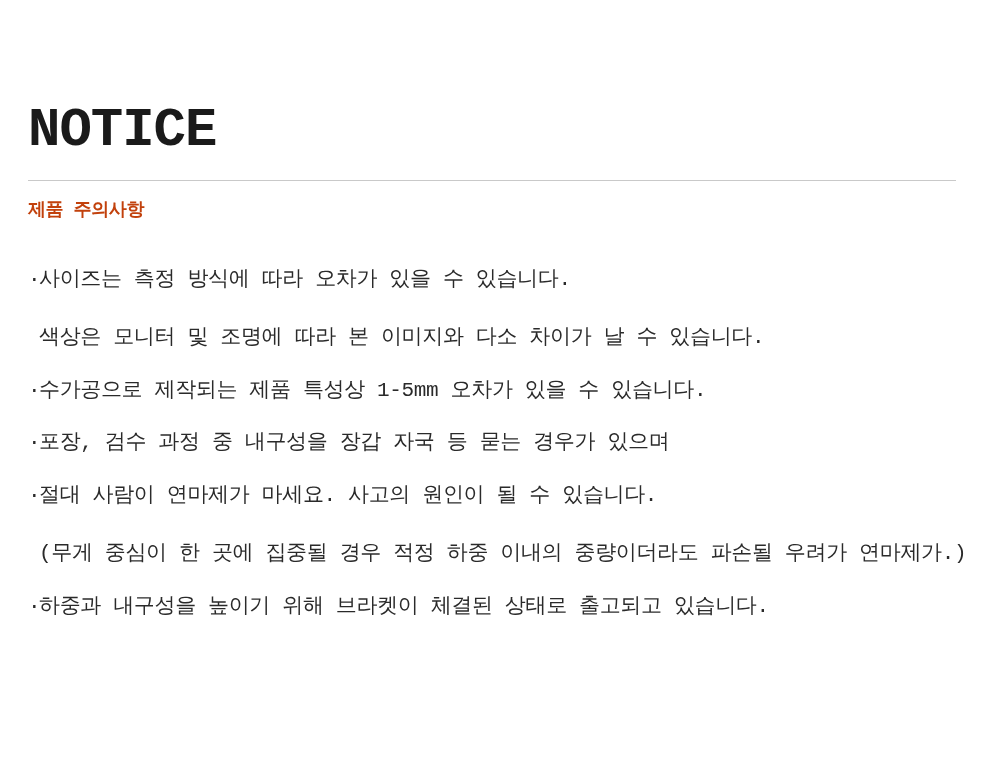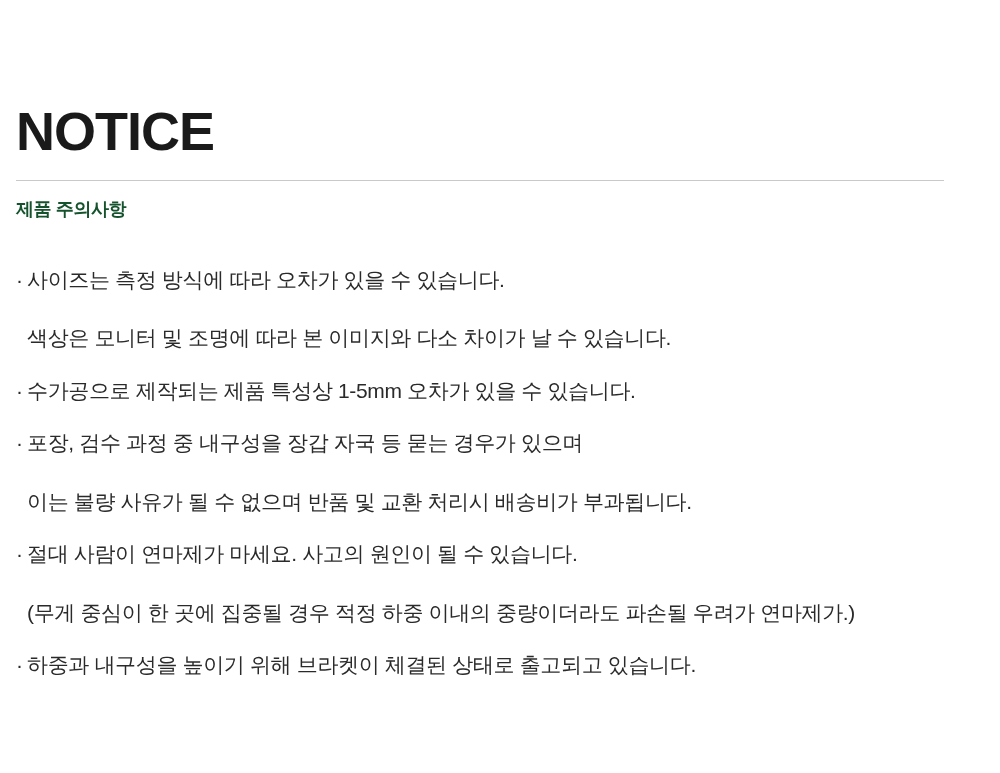--- a/index.html
+++ b/index.html
@@ -12,42 +12,43 @@
     height: 773px;
     font-family: "Liberation Sans", "DejaVu Sans", sans-serif;
     color: #231f20;
     overflow: hidden;
   }
   .page {
     position: relative;
     width: 1000px;
     height: 773px;
     box-sizing: border-box;
-    padding: 0 16px;
+    padding: 0 28px;
+    font-family: Liberation Mono, monospace;
   }
   .notice-title {
     margin: 0;
     padding-top: 104px;
     font-size: 54px;
     line-height: 1.0;
     font-weight: 700;
     letter-spacing: -1px;
     color: #1a1a1a;
   }
   .title-rule {
     margin-top: 22px;
     border-top: 1px solid #c9c9c9;
     width: 928px;
   }
   .subtitle {
     margin: 0;
     padding-top: 16px;
     font-size: 18px;
     font-weight: 700;
-    color: #14532d;
+    color: #c2410c;
     letter-spacing: -0.4px;
   }
   .notice-list {
     margin: 0;
     padding: 0;
     list-style: none;
     padding-top: 44px;
   }
   .notice-item {
     margin-bottom: 22px;
@@ -92,21 +93,20 @@
     <li class="notice-item">
       <div class="notice-line first"><span class="bullet">·</span><span>수가공으로 제작되는 제품 특성상 1-5mm 오차가 있을 수 있습니다.</span></div>
     </li>
 
     <li class="notice-item">
       <div class="notice-line first"><span class="bullet">·</span><span>포장, 검수 과정 중 내구성을 장갑 자국 등 묻는 경우가 있으며</span></div>
     </li>
 
 
     <li class="notice-item">
-      <div class="notice-line cont"><span>이는 불량 사유가 될 수 없으며 반품 및 교환 처리시 배송비가 부과됩니다.</span></div>
     </li>
 
     <li class="notice-item">
       <div class="notice-line first"><span class="bullet">·</span><span>절대 사람이 연마제가 마세요. 사고의 원인이 될 수 있습니다.</span></div>
     </li>
 
     <li class="notice-item">
       <div class="notice-line cont"><span>(무게 중심이 한 곳에 집중될 경우 적정 하중 이내의 중량이더라도 파손될 우려가 연마제가.)</span></div>
     </li>
 

